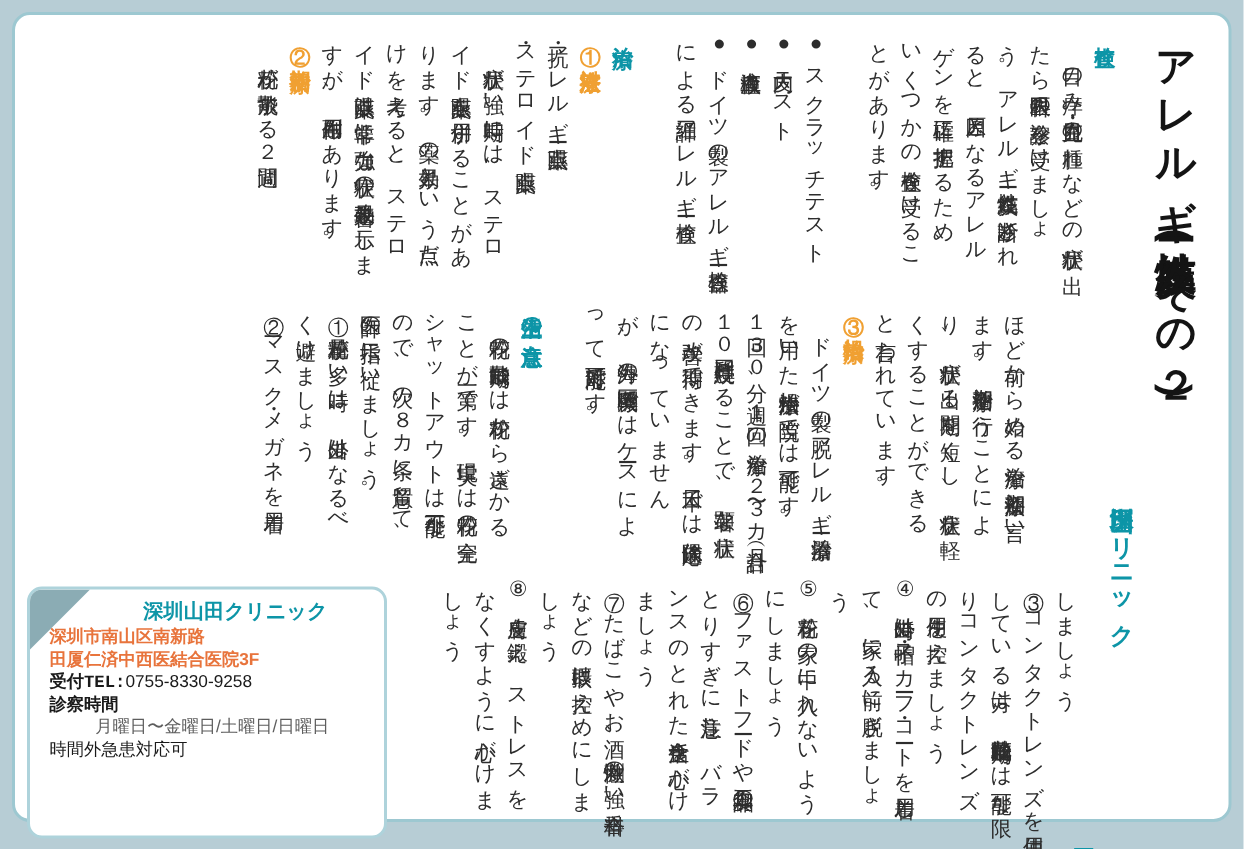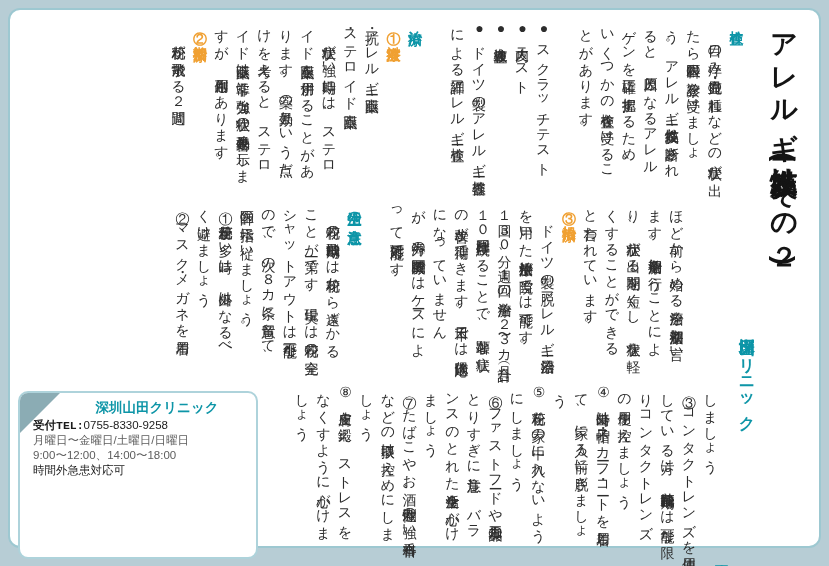--- a/index.html
+++ b/index.html
@@ -64,21 +64,21 @@
   }
   .clinic-name {
     margin:7px 6px 3px 44px; text-align:center;
     color:#0d95a7; font-weight:bold; font-size:13.5px;
   }
   .clinic-lines { padding:0 6px 0 13px; }
   .addr { color:#e8743c; font-weight:bold; }
   .contact b { font-weight:bold; color:#1a1a1a;font-family:Liberation Mono, monospace; }
   .contact span { color:#1a1a1a; }
   .hours-title { font-weight:bold; color:#1a1a1a; }
-  .hours { color:#5d5d5d; }
+  .hours { color:#5d5d5d;text-align:center; }
   .note { font-weight:normal; color:#1a1a1a; }
 </style>
 </head>
 <body>
 
 <div class="card">
 
   <div class="main-title">アレルギー性結膜炎(その２)</div>
 
   <div class="byline">
@@ -106,20 +106,22 @@
 ④外出時は帽子・スカーフ・コートを着用して、家に入る前に脱ぎましょう
 ⑤花粉を家の中に入れないようにしましょう
 ⑥ファストフードや加工食品のとりすぎに注意し、バランスのとれた食生活を心がけましょう
 ⑦たばこやお酒、刺激性の強い香辛料などの摂取は控えめにしましょう
 ⑧皮膚を鍛え、ストレスをなくすように心がけましょう</span></div>
 
   <div class="clinic-box">
     <div class="corner-tri"></div>
     <div class="clinic-name">深圳山田クリニック</div>
     <div class="clinic-lines">
+      <div class="addr">深圳市南山区南新路</div>
+      <div class="addr">田厦仁済中西医結合医院3F</div>
       <div class="contact"><b>受付TEL:</b><span>0755-8330-9258</span></div>
+      <div class="hours-title">診察時間</div>
       <div class="hours">月曜日〜金曜日/土曜日/日曜日</div>
-      <div class="hours">9:00〜12:00、14:00〜18:00</div>
       <div class="note">時間外急患対応可</div>
     </div>
   </div>
 
 </div>
 
 </body></html>

